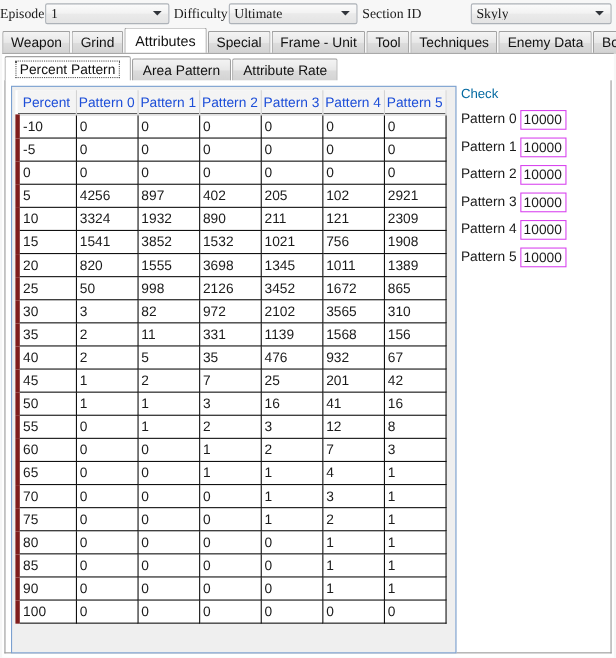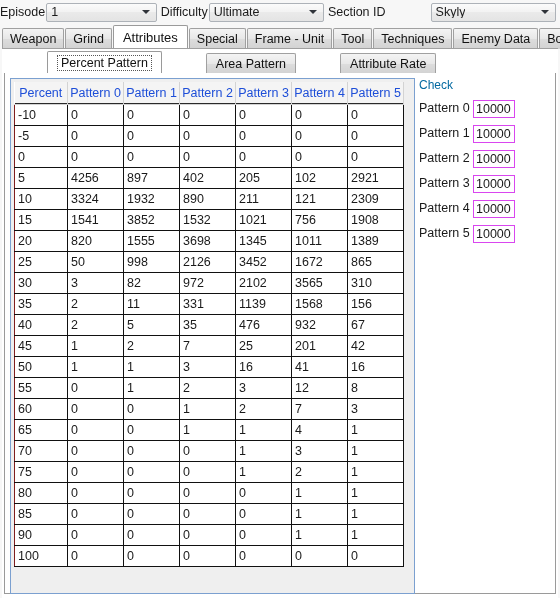--- a/index.html
+++ b/index.html
@@ -19,20 +19,21 @@
   }
 
   
   #top-bar {
     position: absolute;
     left: 0; top: 0;
     width: 560px; height: 24px;
     display: flex;
     align-items: center;
     background: #f7f7f7;
+    font-family: Liberation Serif, serif;
   }
   .field-label {
     font-size: 12.5px;
     color: #1a1a1a;
     white-space: nowrap;
     line-height: 1;
   }
   .combo {
     position: relative;
     height: 19px;
@@ -127,21 +128,20 @@
     background: linear-gradient(to bottom, #f4f4f4 0%, #e7e7e7 50%, #dcdcdc 52%, #d2d2d2 100%);
     display: flex;
     align-items: center;
     justify-content: center;
     padding: 0 9px;
     font-size: 12.5px;
     color: #111111;
     margin-right: 1px;
     white-space: nowrap;
     line-height: 1;
-    margin-left: 43px;
   }
   .subtab.selected {
     height: 23px;
     background: #ffffff;
     border-color: #9a9a9a;
   }
   .subtab.selected .focus-ring {
     border: 1px dotted #555555;
     padding: 1px 3px;
     display: block;
@@ -200,21 +200,21 @@
     border-bottom: 1px solid #111111;
     font-size: 12.5px;
     color: #1a1a1a;
     padding: 0 0 0 3px;
     text-align: left;
     background: #ffffff;
     line-height: 1;
     overflow: hidden;
     white-space: nowrap;
   }
-  table.grid td.first { border-left: 1px solid #7f1d1d; margin-top: 31px; }
+  table.grid td.first { border-left: 4px solid #7f1d1d; margin-top: 31px; }
   table.grid tbody tr:first-child td { border-top: none; }
 
   
   #check-panel {
     position: absolute;
     left: 419px; top: 78px;
     width: 135px;
     height: 180px;
   }
   #check-title {

